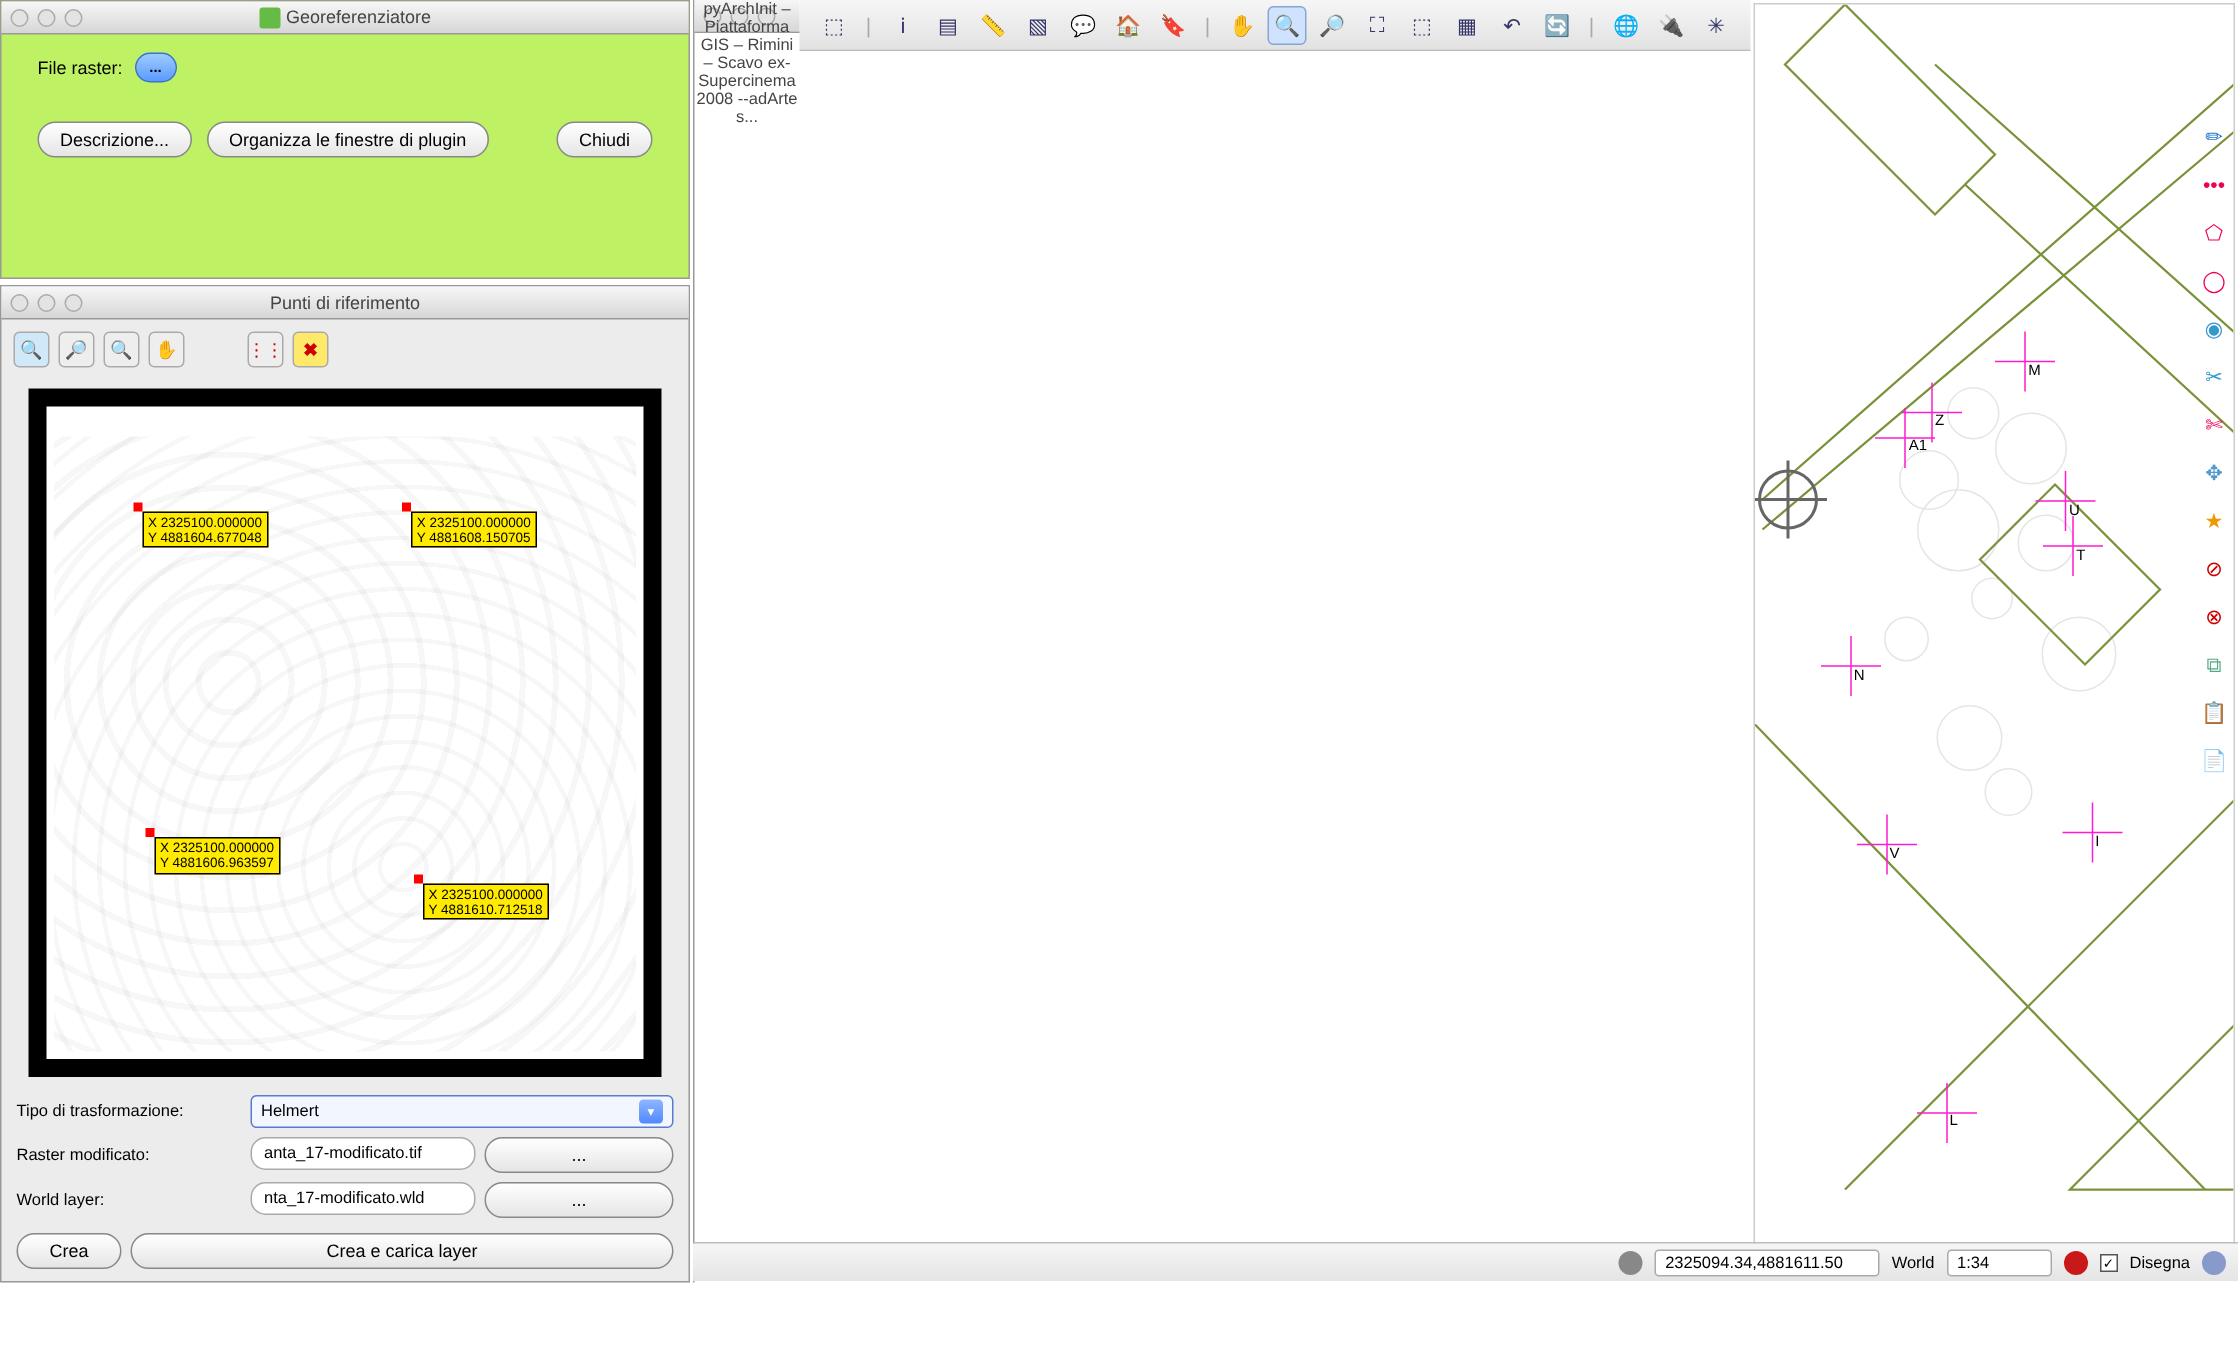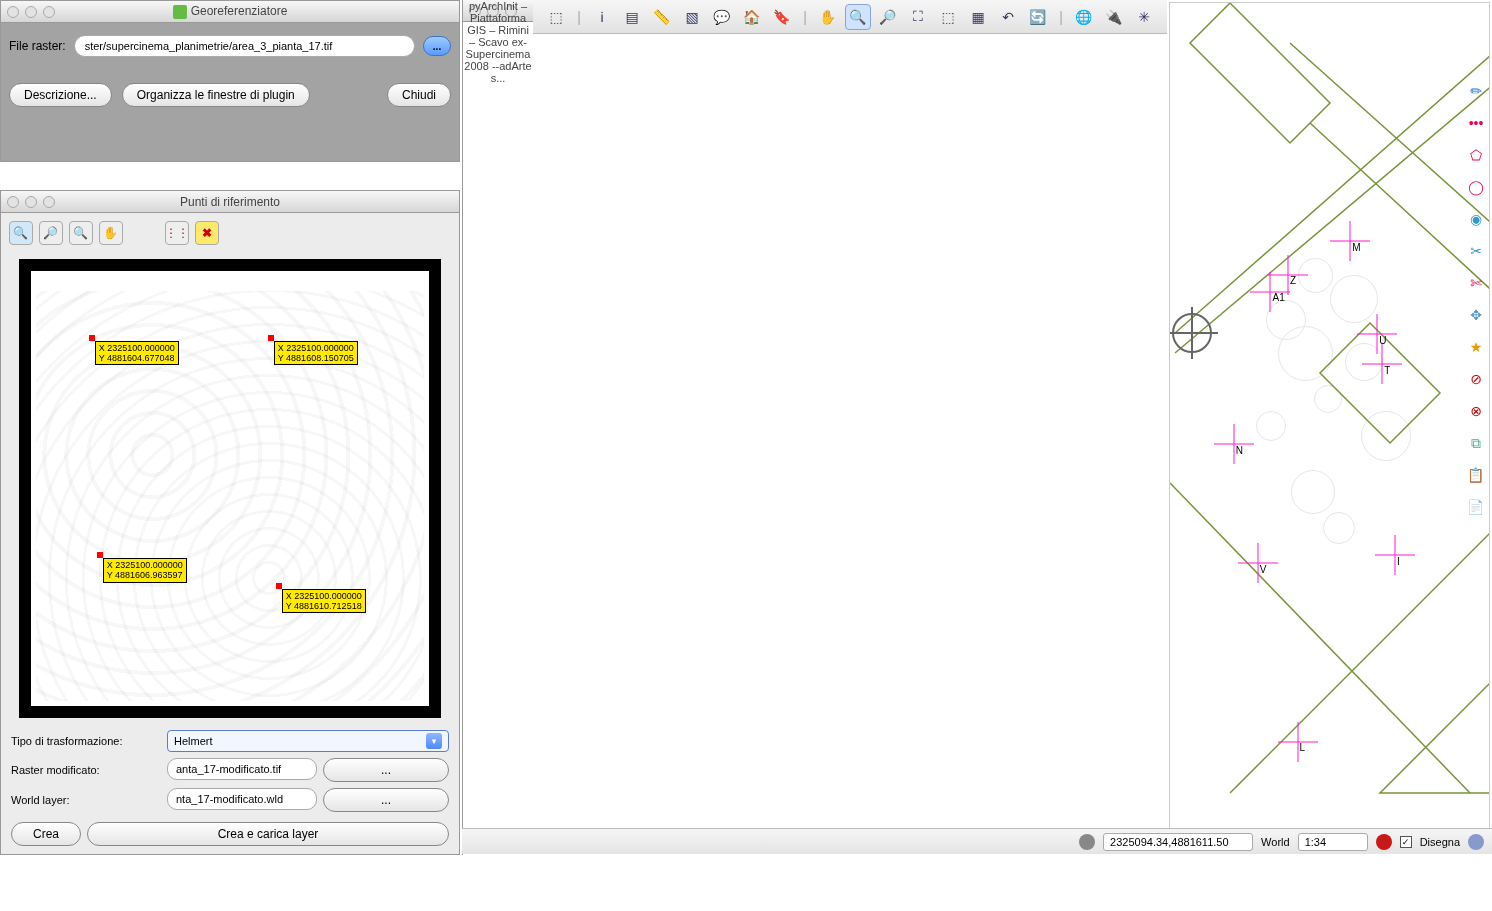--- a/index.html
+++ b/index.html
@@ -6,22 +6,22 @@
 body { width: 1492px; height: 911px; background: #fff; overflow: hidden; position: relative; }
 
 
 .titlebar { height: 22px; background: linear-gradient(#f7f7f7,#d6d6d6); border-bottom: 1px solid #999; display: flex; align-items: center; padding: 0 6px; font-size: 12px; color: #444; position: relative; }
 .traffic { display: flex; gap: 6px; margin-right: 10px; }
 .tbtn { width: 12px; height: 12px; border-radius: 50%; background: #e3e3e3; border: 1px solid #aaa; }
 .titlebar .ttitle { position: absolute; left: 0; right: 0; text-align: center; pointer-events: none; }
 .qgis-icon { width: 14px; height: 14px; background: #6b4; border-radius: 2px; margin-right: 4px; display: inline-block; vertical-align: middle; }
 
 
-.georef { position: absolute; left: 0; top: 0; width: 460px; height: 162px; background: #a3a3a3; border: 1px solid #999; }
-.georef-body { padding: 12px 8px; font-size: 12px; }
+.georef { position: absolute; left: 0; top: 0; width: 460px; height: 186px; background: #bef264; border: 1px solid #999; }
+.georef-body { padding: 12px 24px; font-size: 12px; }
 .row { display: flex; align-items: center; gap: 8px; margin-bottom: 14px; }
 .txtfield { flex: 1; height: 22px; border: 1px solid #aaa; border-radius: 12px; padding: 0 10px; font-size: 11px; background: #fff; }
 .ovalbtn { background: linear-gradient(#9ecbff,#5b9bff); border: 1px solid #3b74cc; border-radius: 11px; height: 20px; width: 28px; display: flex; align-items: center; justify-content: center; color: #000; font-weight: bold; font-size: 10px; }
 .btn { background: linear-gradient(#fff,#e5e5e5); border: 1px solid #888; border-radius: 12px; height: 24px; padding: 0 14px; font-size: 12px; }
 .btnrow { display: flex; gap: 10px; }
 
 
 .refpts { position: absolute; left: 0; top: 190px; width: 460px; height: 665px; background: #ececec; border: 1px solid #999; display: flex; flex-direction: column; }
 .toolbar { padding: 8px; display: flex; gap: 6px; align-items: center; }
 .tbicon { width: 24px; height: 24px; border: 1px solid #aaa; border-radius: 4px; background: #eee; display: flex; align-items: center; justify-content: center; font-size: 12px; }
@@ -89,21 +89,20 @@
     <div class="traffic">
       <div class="tbtn"></div>
       <div class="tbtn"></div>
       <div class="tbtn"></div>
     </div>
     <div class="ttitle"><span class="qgis-icon"></span><span>Georeferenziatore</span></div>
   </div>
   <div class="georef-body">
     <div class="row">
       <span>File raster:</span>
-      <input class="txtfield" value="ster/supercinema_planimetrie/area_3_pianta_17.tif" style="">
       <div class="ovalbtn">...</div>
     </div>
     <div class="btnrow" style="justify-content: space-between; margin-top: 26px;">
       <div style="display:flex;gap:10px;">
         <button class="btn">Descrizione...</button>
         <button class="btn">Organizza le finestre di plugin</button>
       </div>
       <button class="btn">Chiudi</button>
     </div>
   </div>

